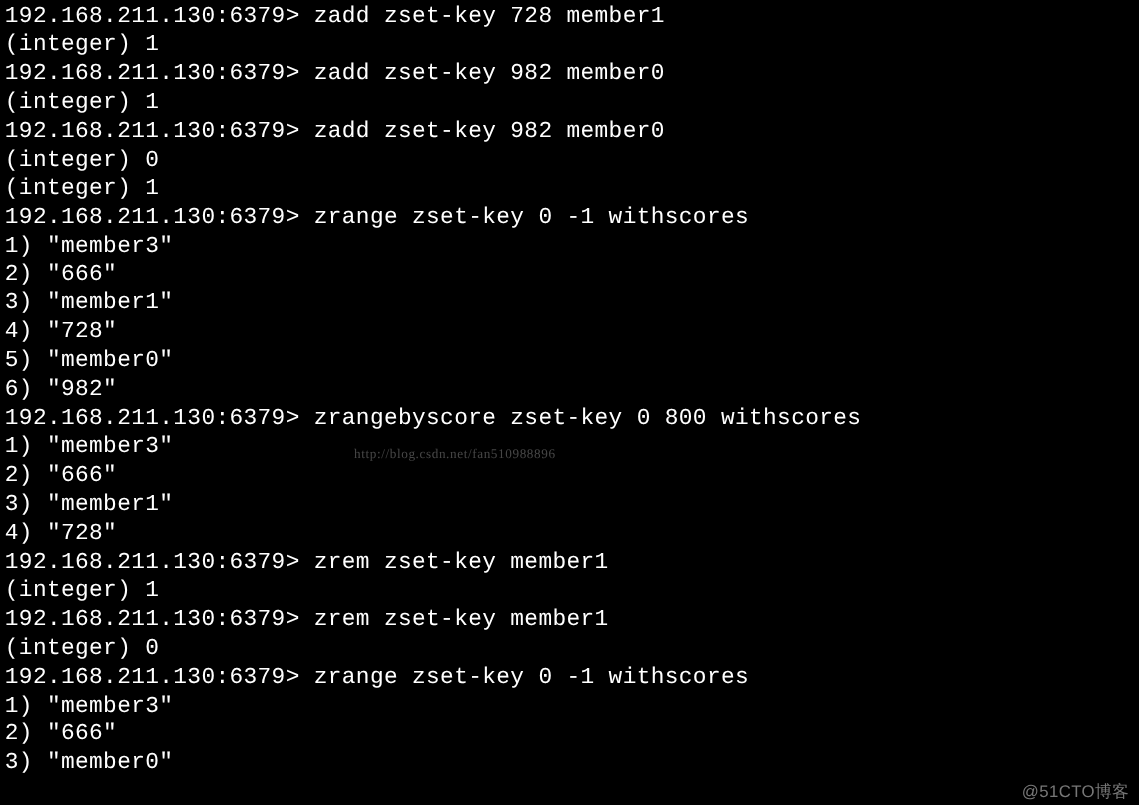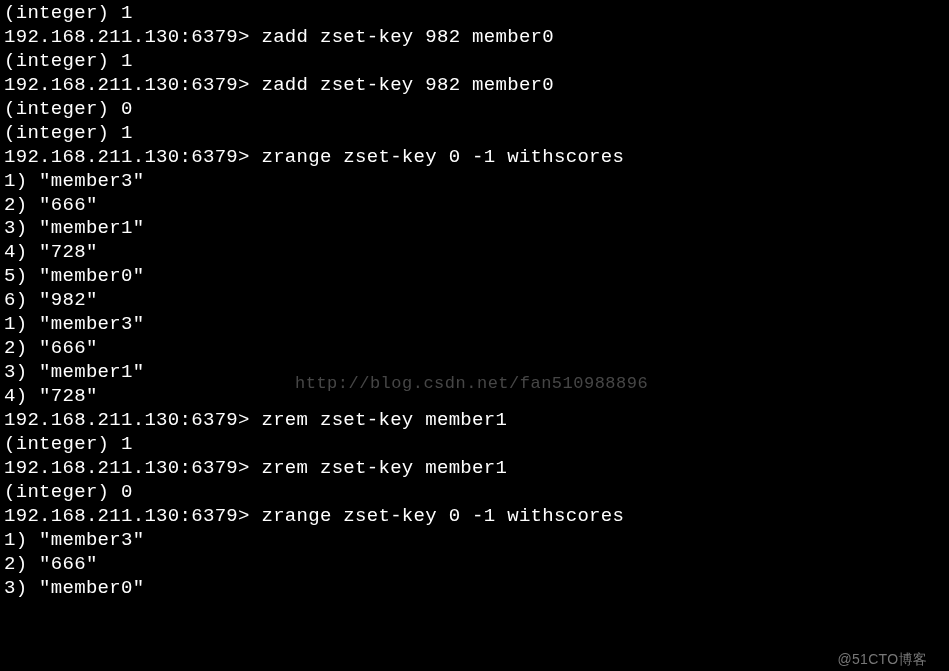--- a/index.html
+++ b/index.html
@@ -22,53 +22,55 @@
     }
     .line {
       white-space: pre;
       font-family: 'Courier New', Consolas, monospace;
     }
     .watermark-center {
       position: absolute;
       top: 373px;
       left: 295px;
       color: rgba(128, 128, 128, 0.55);
-      font-family: Liberation Mono, monospace;
-      font-size: 17px;
+      font-family: Liberation Serif, serif;
+      font-size: 11px;
       z-index: 10;
       letter-spacing: 0.5px;
       text-align: center;
     }
     .watermark-bottom {
       position: absolute;
       bottom: 2px;
-      right: 22px;
+      right: 8px;
       color: rgba(140, 140, 140, 0.85);
       font-family: 'Microsoft YaHei', 'SimSun', sans-serif;
       font-size: 14px;
       z-index: 10;
     }
   </style>
 </head>
 <body>
 
 <div id="terminal">
+    <div class="line">192.168.211.130:6379&gt; zadd zset-key 728 member1</div>
     <div class="line">(integer) 1</div>
     <div class="line">192.168.211.130:6379&gt; zadd zset-key 982 member0</div>
     <div class="line">(integer) 1</div>
     <div class="line">192.168.211.130:6379&gt; zadd zset-key 982 member0</div>
     <div class="line">(integer) 0</div>
     <div class="line">(integer) 1</div>
     <div class="line">192.168.211.130:6379&gt; zrange zset-key 0 -1 withscores</div>
     <div class="line">1) "member3"</div>
     <div class="line">2) "666"</div>
     <div class="line">3) "member1"</div>
     <div class="line">4) "728"</div>
     <div class="line">5) "member0"</div>
     <div class="line">6) "982"</div>
+    <div class="line">192.168.211.130:6379&gt; zrangebyscore zset-key 0 800 withscores</div>
     <div class="line">1) "member3"</div>
     <div class="line">2) "666"</div>
     <div class="line">3) "member1"</div>
     <div class="line">4) "728"</div>
     <div class="line">192.168.211.130:6379&gt; zrem zset-key member1</div>
     <div class="line">(integer) 1</div>
     <div class="line">192.168.211.130:6379&gt; zrem zset-key member1</div>
     <div class="line">(integer) 0</div>
     <div class="line">192.168.211.130:6379&gt; zrange zset-key 0 -1 withscores</div>
     <div class="line">1) "member3"</div>

